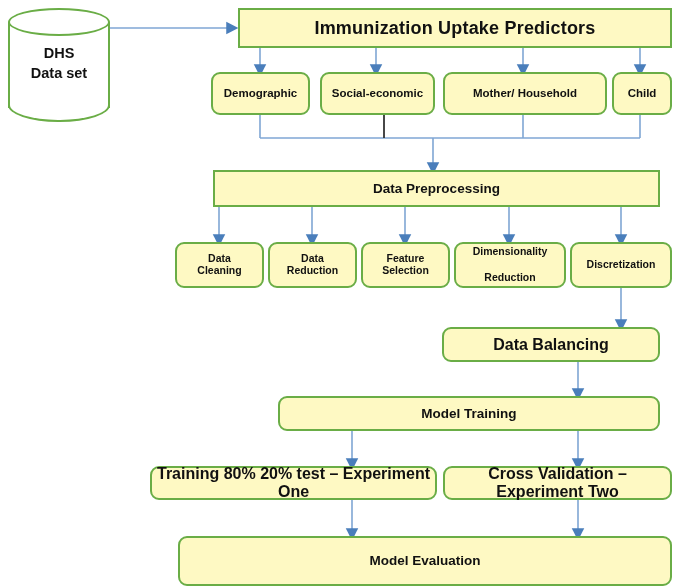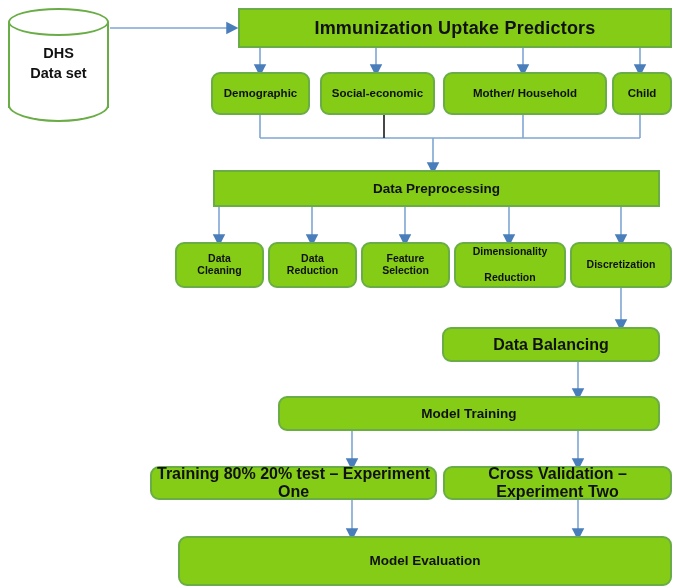--- a/index.html
+++ b/index.html
@@ -16,21 +16,21 @@
     width: 680px;
     height: 586px;
     background: #ffffff;
     overflow: hidden;
   }
   
   .node {
     position: absolute;
     box-sizing: border-box;
     border: 2px solid #6aad46;
-    background: #84cc16;
+    background: #fef9c3;
     display: flex;
     align-items: center;
     justify-content: center;
     text-align: center;
     color: #111111;
     line-height: 1.12;
     padding: 1px 4px;
   }
   .node.rounded { border-radius: 9px; }
   .node.sharp   { border-radius: 0; }
@@ -55,23 +55,22 @@
   .exp-node {
     font-size: 16px;
     font-weight: bold;
   }
 
   
   .cylinder {
     position: absolute;
     left: 8px;
     top: 8px;
-    width: 93px;
+    width: 102px;
     height: 114px;
-    padding-left: 8px;
   }
   .cyl-body {
     position: absolute;
     left: 0;
     top: 14px;
     width: 100%;
     height: 100px;
     box-sizing: border-box;
     border: 2px solid #6aad46;
     border-top: none;

